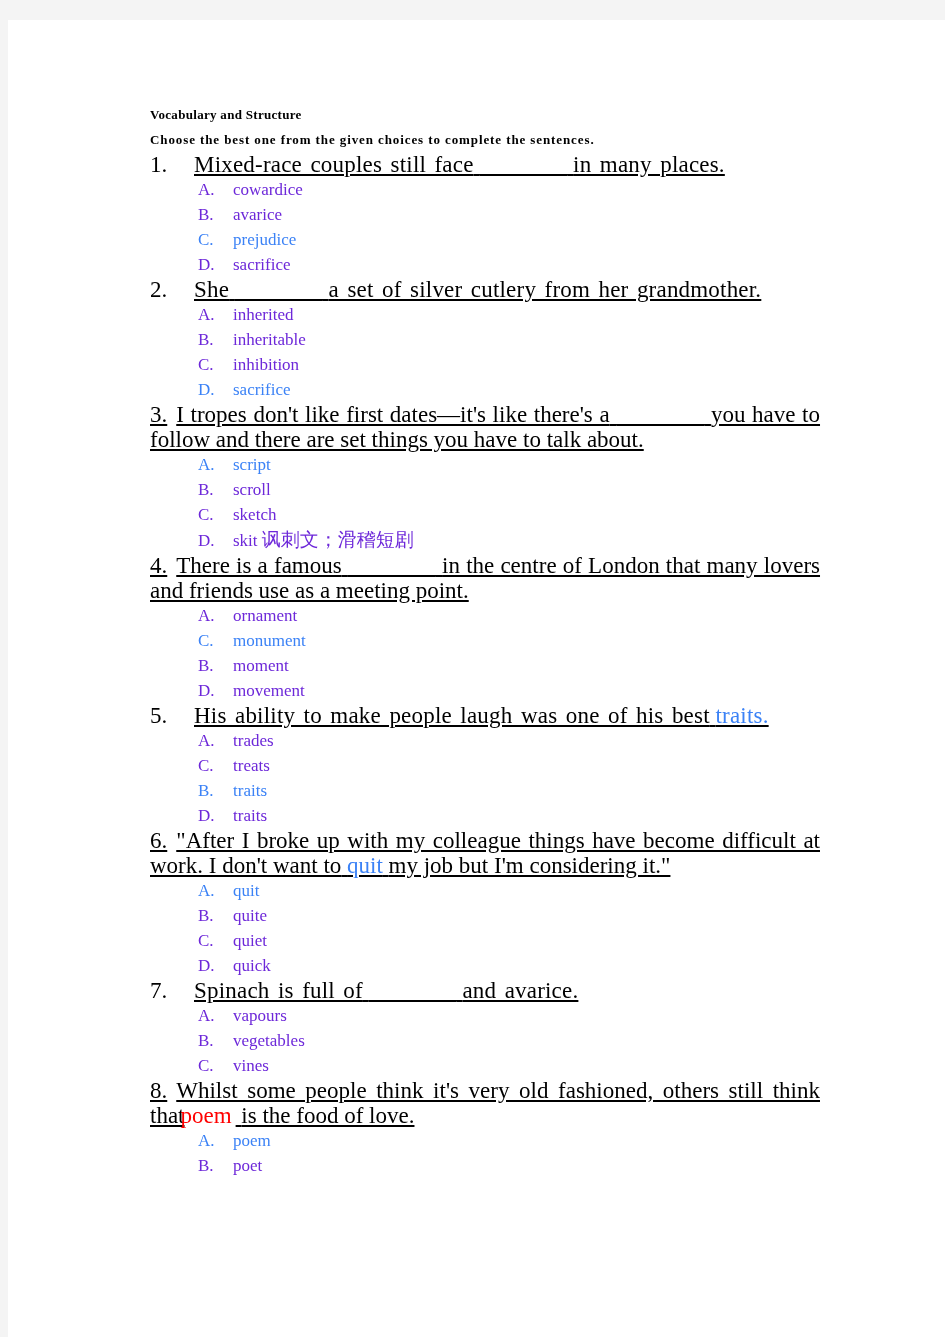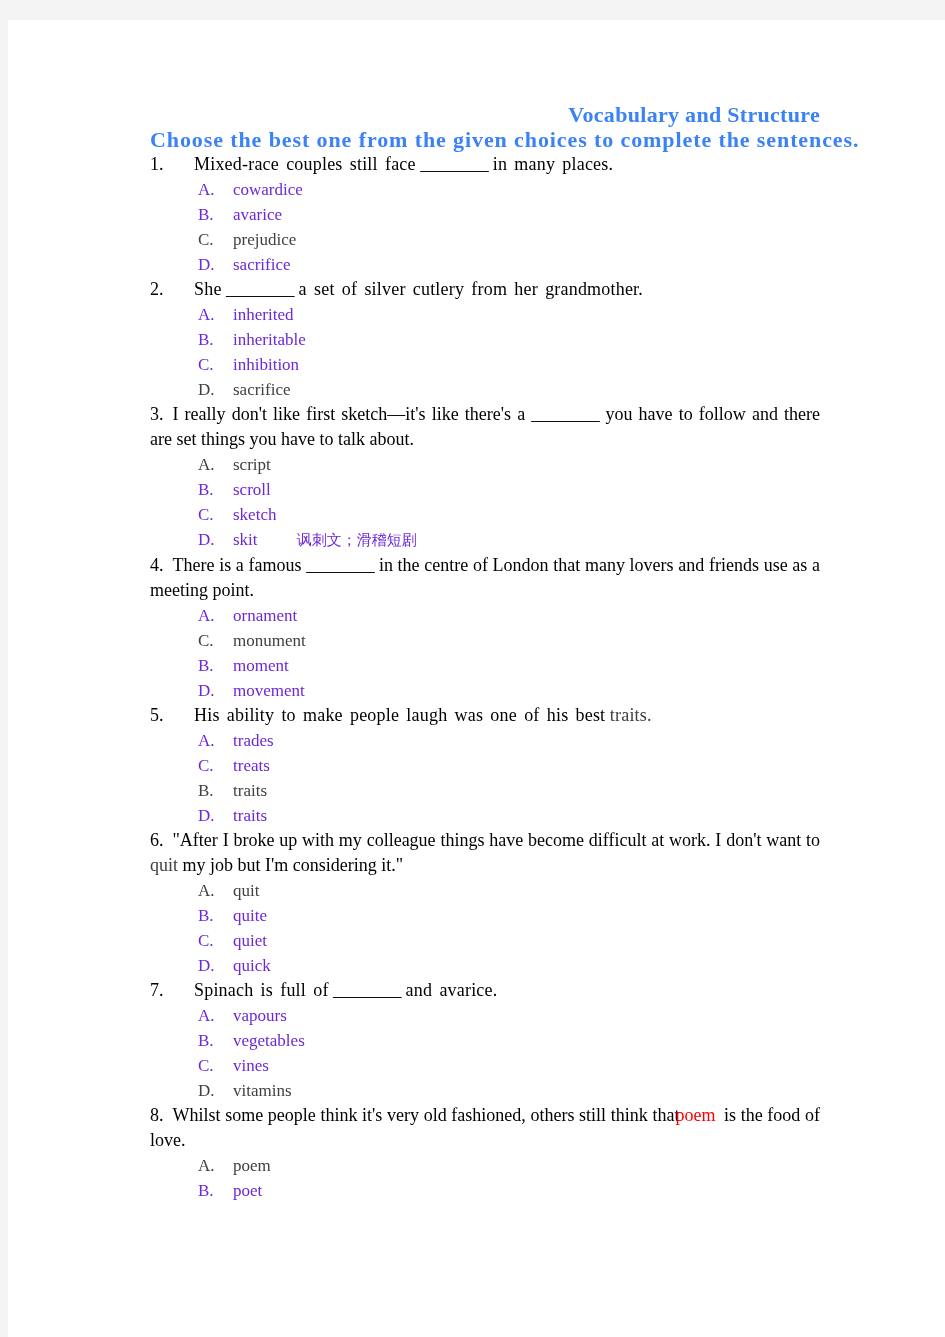--- a/index.html
+++ b/index.html
@@ -23,39 +23,39 @@
     background: #ffffff;
   }
   .content {
     position: absolute;
     left: 142px;
     top: 82px;
     width: 670px;
   }
 
   .heading {
-    font-size: 22px;
+    font-size: 13px;
     font-weight: bold;
     line-height: 25px;
-    color: #3b82f6;
+    color: #000000;
     letter-spacing: 0.3px;
     white-space: nowrap;
-    text-align: right;
   }
   .heading.h2 {
     letter-spacing: 0.9px;
   }
 
   .qline {
-    font-size: 18px;
+    font-size: 23px;
     line-height: 25px;
     color: #000000;
     text-align: justify;
     text-justify: inter-word;
     position: relative;
+    text-decoration: underline;
   }
   .qline.single {
     text-align: left;
     white-space: nowrap;
   }
   
   .q-indent {
     padding-left: 44px;
     text-indent: -44px;
   }
@@ -81,25 +81,24 @@
     padding-left: 48px;
     white-space: nowrap;
   }
   .option .olabel {
     display: inline-block;
     width: 35px;
   }
   .option .otext {
     display: inline;
   }
-  .red { color: #404040; }
+  .red { color: #3b82f6; }
   .cn {
     font-family: "DejaVu Sans", sans-serif;
-    font-size: 15px;
-    margin-left: 35px;
+    font-size: 19px;
   }
   .blank {
     letter-spacing: -0.5px;
   }
   
   .overlap-host { position: relative; display: inline-block; }
   .overlap-red {
     position: absolute;
     left: -4px;
     top: 0;
@@ -126,21 +125,21 @@
 
     <div class="qline single q-indent">
       <span class="qnum">2.</span><span class="spaced">She</span> <span class="blank">________</span> <span class="spaced">a set of silver cutlery from her grandmother.</span>
     </div>
     <div class="option"><span class="olabel">A.</span><span class="otext">inherited</span></div>
     <div class="option"><span class="olabel">B.</span><span class="otext">inheritable</span></div>
     <div class="option"><span class="olabel">C.</span><span class="otext">inhibition</span></div>
     <div class="option red"><span class="olabel">D.</span><span class="otext">sacrifice</span></div>
 
     <div class="qline">
-      <span class="qnum flush">3.</span><span>I really don't like first sketch—it's like there's a</span> <span class="blank">________</span> <span>you have to follow and there are set things you have to talk about.</span>
+      <span class="qnum flush">3.</span><span>I tropes don't like first dates—it's like there's a</span> <span class="blank">________</span> <span>you have to follow and there are set things you have to talk about.</span>
     </div>
     <div class="option red"><span class="olabel">A.</span><span class="otext">script</span></div>
     <div class="option"><span class="olabel">B.</span><span class="otext">scroll</span></div>
     <div class="option"><span class="olabel">C.</span><span class="otext">sketch</span></div>
     <div class="option"><span class="olabel">D.</span><span class="otext">skit</span> <span class="cn">讽刺文；滑稽短剧</span></div>
 
     <div class="qline">
       <span class="qnum flush">4.</span><span>There is a famous</span> <span class="blank">________</span> <span>in the centre of London that many lovers and friends use as a meeting point.</span>
     </div>
     <div class="option"><span class="olabel">A.</span><span class="otext">ornament</span></div>
@@ -163,21 +162,20 @@
     <div class="option"><span class="olabel">B.</span><span class="otext">quite</span></div>
     <div class="option"><span class="olabel">C.</span><span class="otext">quiet</span></div>
     <div class="option"><span class="olabel">D.</span><span class="otext">quick</span></div>
 
     <div class="qline single q-indent">
       <span class="qnum">7.</span><span class="spaced">Spinach is full of</span> <span class="blank">________</span> <span class="spaced">and avarice.</span>
     </div>
     <div class="option"><span class="olabel">A.</span><span class="otext">vapours</span></div>
     <div class="option"><span class="olabel">B.</span><span class="otext">vegetables</span></div>
     <div class="option"><span class="olabel">C.</span><span class="otext">vines</span></div>
-    <div class="option red"><span class="olabel">D.</span><span class="otext">vitamins</span></div>
 
     <div class="qline">
       <span class="qnum flush">8.</span><span>Whilst some people think it's very old fashioned, others still think that</span><span class="overlap-host"><span class="overlap-red">poem</span><span style="visibility:hidden">poem</span></span> <span>is the food of love.</span>
     </div>
     <div class="option red"><span class="olabel">A.</span><span class="otext">poem</span></div>
     <div class="option"><span class="olabel">B.</span><span class="otext">poet</span></div>
 
   </div>
 </div>
 

